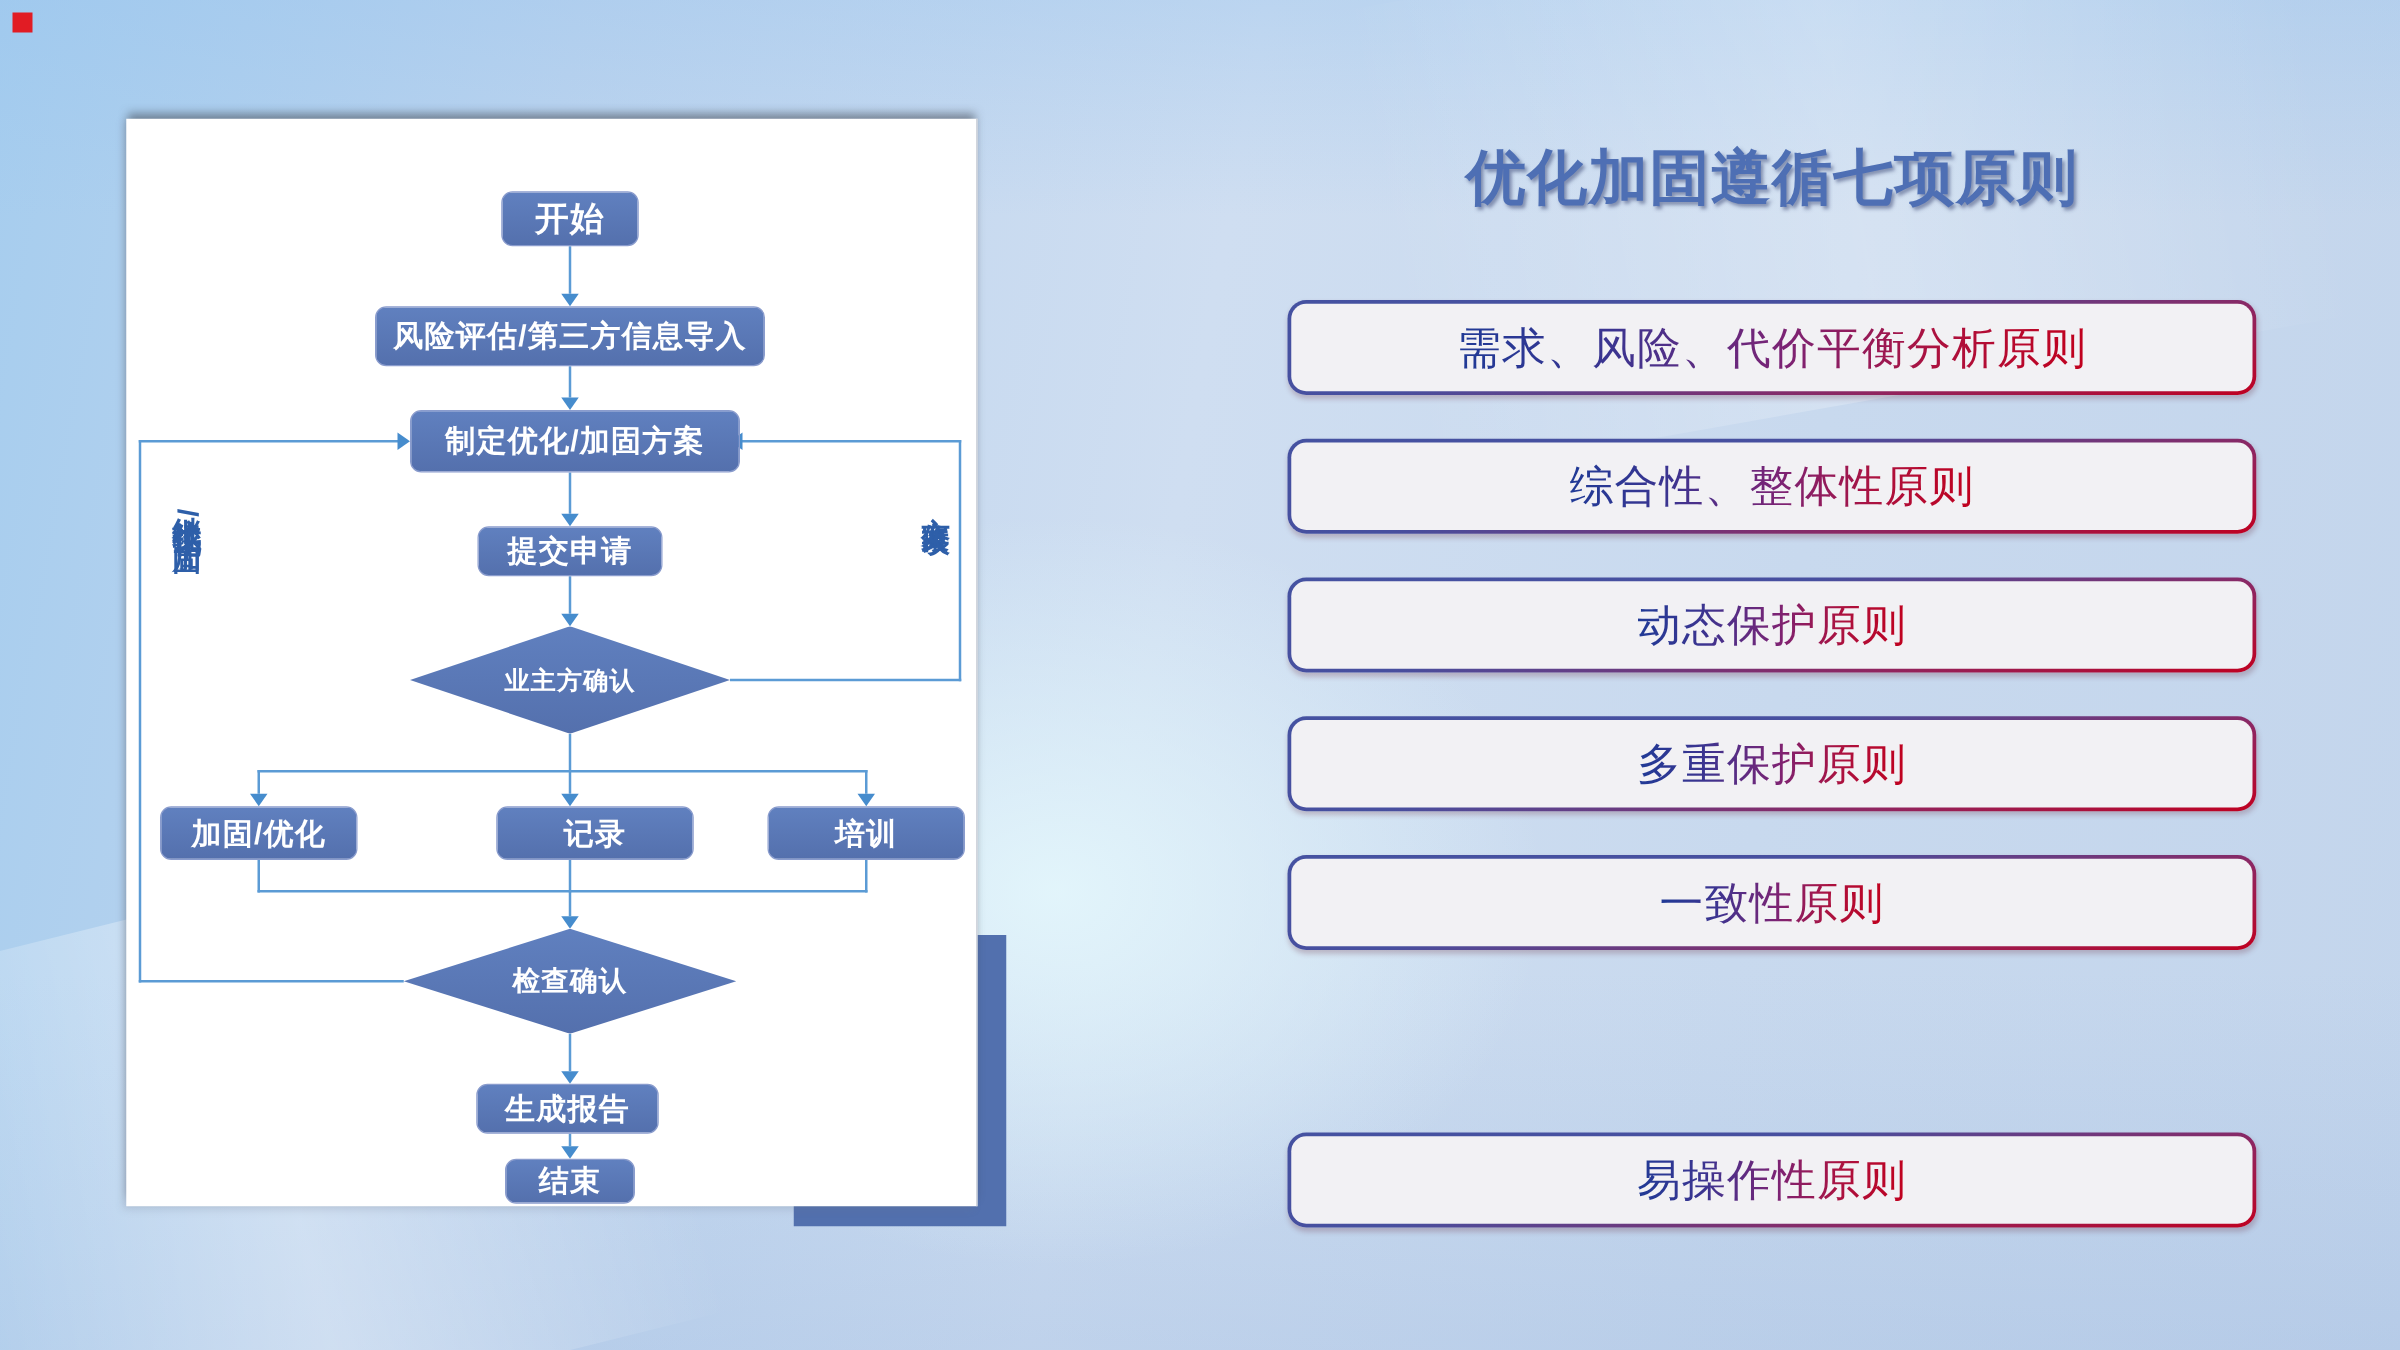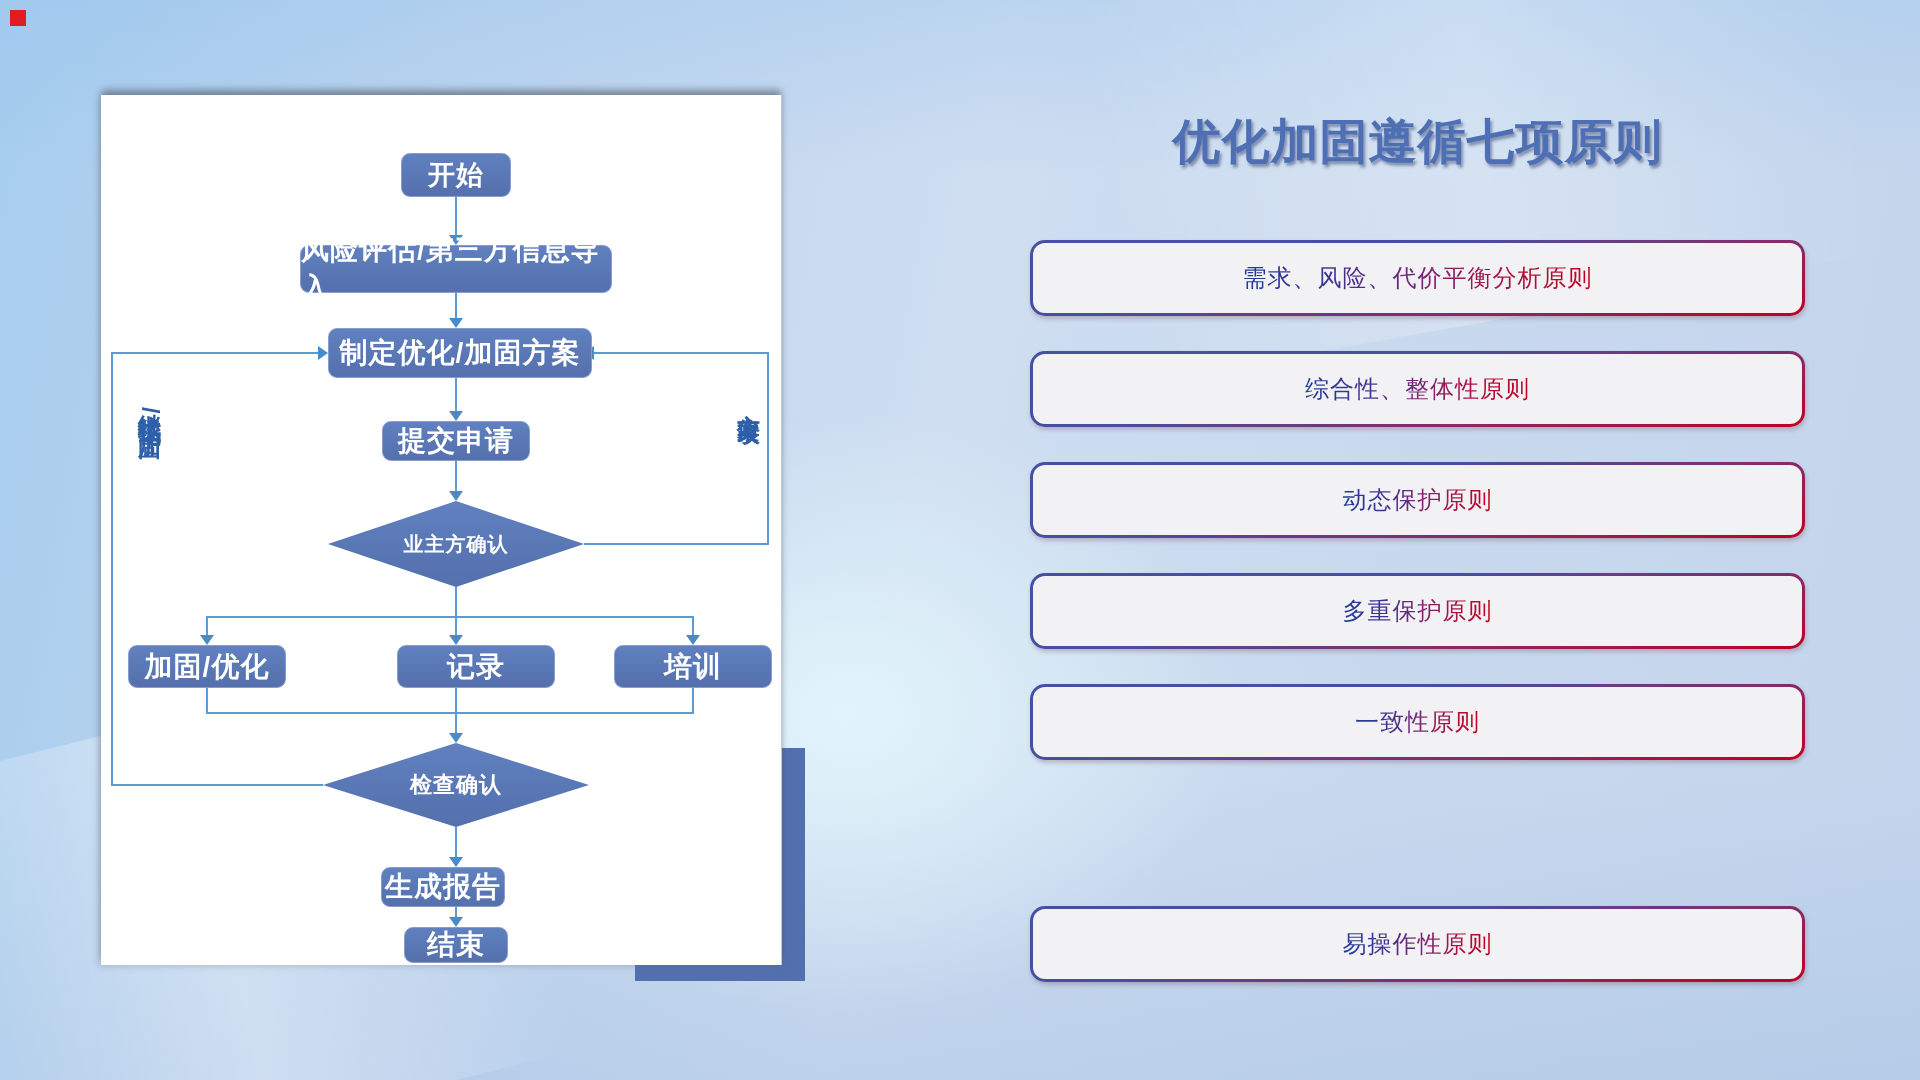--- a/index.html
+++ b/index.html
@@ -20,21 +20,21 @@
 
   .accent-rect{position:absolute;left:635px;top:748px;width:170px;height:233px;background:#5270ae;z-index:1;}
 
   .panel{position:absolute;left:101px;top:95px;width:680px;height:870px;background:#ffffff;z-index:2;
     box-shadow:0 -6px 7px -1px rgba(70,76,88,.55), -3px 2px 6px rgba(110,120,140,.25);
     border-right:1px solid #c2c8d2;}
 
   
   .node{position:absolute;background:linear-gradient(180deg,#6080bf,#5470ad);border:1px solid #8a9ccd;
     border-radius:9px;color:#fff;display:flex;align-items:center;justify-content:center;
-    font-weight:700;font-size:28px;letter-spacing:1px;box-sizing:border-box;}
+    font-weight:700;font-size:24px;letter-spacing:1px;box-sizing:border-box;}
   .diamond{position:absolute;background:linear-gradient(180deg,#6080bf,#5470ad);
     clip-path:polygon(50% 0,100% 50%,50% 100%,0 50%);color:#fff;display:flex;align-items:center;
     justify-content:center;font-weight:700;letter-spacing:1px;}
   .hl,.vl{position:absolute;background:#5b9bd5;}
   .hl{height:2px;}
   .vl{width:2px;}
   .ah-down{position:absolute;width:0;height:0;border-left:7px solid transparent;border-right:7px solid transparent;border-top:10px solid #468ccd;}
   .ah-right{position:absolute;width:0;height:0;border-top:7px solid transparent;border-bottom:7px solid transparent;border-left:10px solid #468ccd;}
   .ah-left{position:absolute;width:0;height:0;border-top:7px solid transparent;border-bottom:7px solid transparent;border-right:10px solid #468ccd;}
   .v-label{position:absolute;writing-mode:vertical-rl;color:#2e5fa9;font-weight:700;font-size:23px;letter-spacing:3px;}
@@ -42,21 +42,21 @@
   
   .page-title{position:absolute;left:1030px;top:110px;width:775px;text-align:center;
     font-size:48px;font-weight:700;color:#4e6fb4;letter-spacing:1px;
     text-shadow:2px 3px 3px rgba(50,62,110,.5);z-index:3;}
   .p-box{position:absolute;left:1030px;width:775px;height:76px;box-sizing:border-box;padding:3px;
     border-radius:15px;z-index:3;
     background:linear-gradient(168deg,#4552a1 0%,#474f9f 38%,#8f2560 72%,#c00020 100%);
     box-shadow:1px 3px 4px rgba(120,70,90,.3);}
   .p-inner{width:100%;height:100%;border-radius:12px;background:#f2f1f4;
     display:flex;align-items:center;justify-content:center;}
-  .p-text{font-size:24px;letter-spacing:1px;color:#a01040;}
+  .p-text{font-size:35px;letter-spacing:1px;color:#a01040;}
   @supports ((-webkit-background-clip: text) or (background-clip: text)){
     .p-text{background:linear-gradient(90deg,#203a96 0%,#3c3490 25%,#7c2374 52%,#ab1240 75%,#c1001d 100%);
       -webkit-background-clip:text;background-clip:text;color:transparent;}
   }
 </style>
 </head>
 <body>
 
 <div class="slide">
   <div class="beam beam1"></div>
@@ -109,21 +109,21 @@
 
     <div class="node" style="left:300px;top:58px;width:110px;height:44px;font-size:27px;">开始</div>
     <div class="node" style="left:199px;top:150px;width:312px;height:48px;">风险评估/第三方信息导入</div>
     <div class="node" style="left:227px;top:233px;width:264px;height:50px;">制定优化/加固方案</div>
     <div class="node" style="left:281px;top:326px;width:148px;height:40px;">提交申请</div>
     <div class="diamond" style="left:227px;top:406px;width:256px;height:86px;font-size:20px;">业主方确认</div>
     <div class="node" style="left:27px;top:550px;width:158px;height:43px;">加固/优化</div>
     <div class="node" style="left:276px;top:550px;width:158px;height:43px;margin-left:20px;">记录</div>
     <div class="node" style="left:513px;top:550px;width:158px;height:43px;">培训</div>
     <div class="diamond" style="left:222px;top:648px;width:266px;height:84px;font-size:22px;">检查确认</div>
-    <div class="node" style="left:280px;top:772px;width:124px;height:40px;">生成报告</div>
+    <div class="node" style="left:280px;top:772px;width:146px;height:40px;">生成报告</div>
     <div class="node" style="left:303px;top:832px;width:104px;height:36px;">结束</div>
   </div>
 
   <div class="page-title">优化加固遵循七项原则</div>
 
   <div class="p-box" style="top:240px;">
     <div class="p-inner">
         <span class="p-text">需求、风险、代价平衡分析原则</span>
       </div>
   </div>

